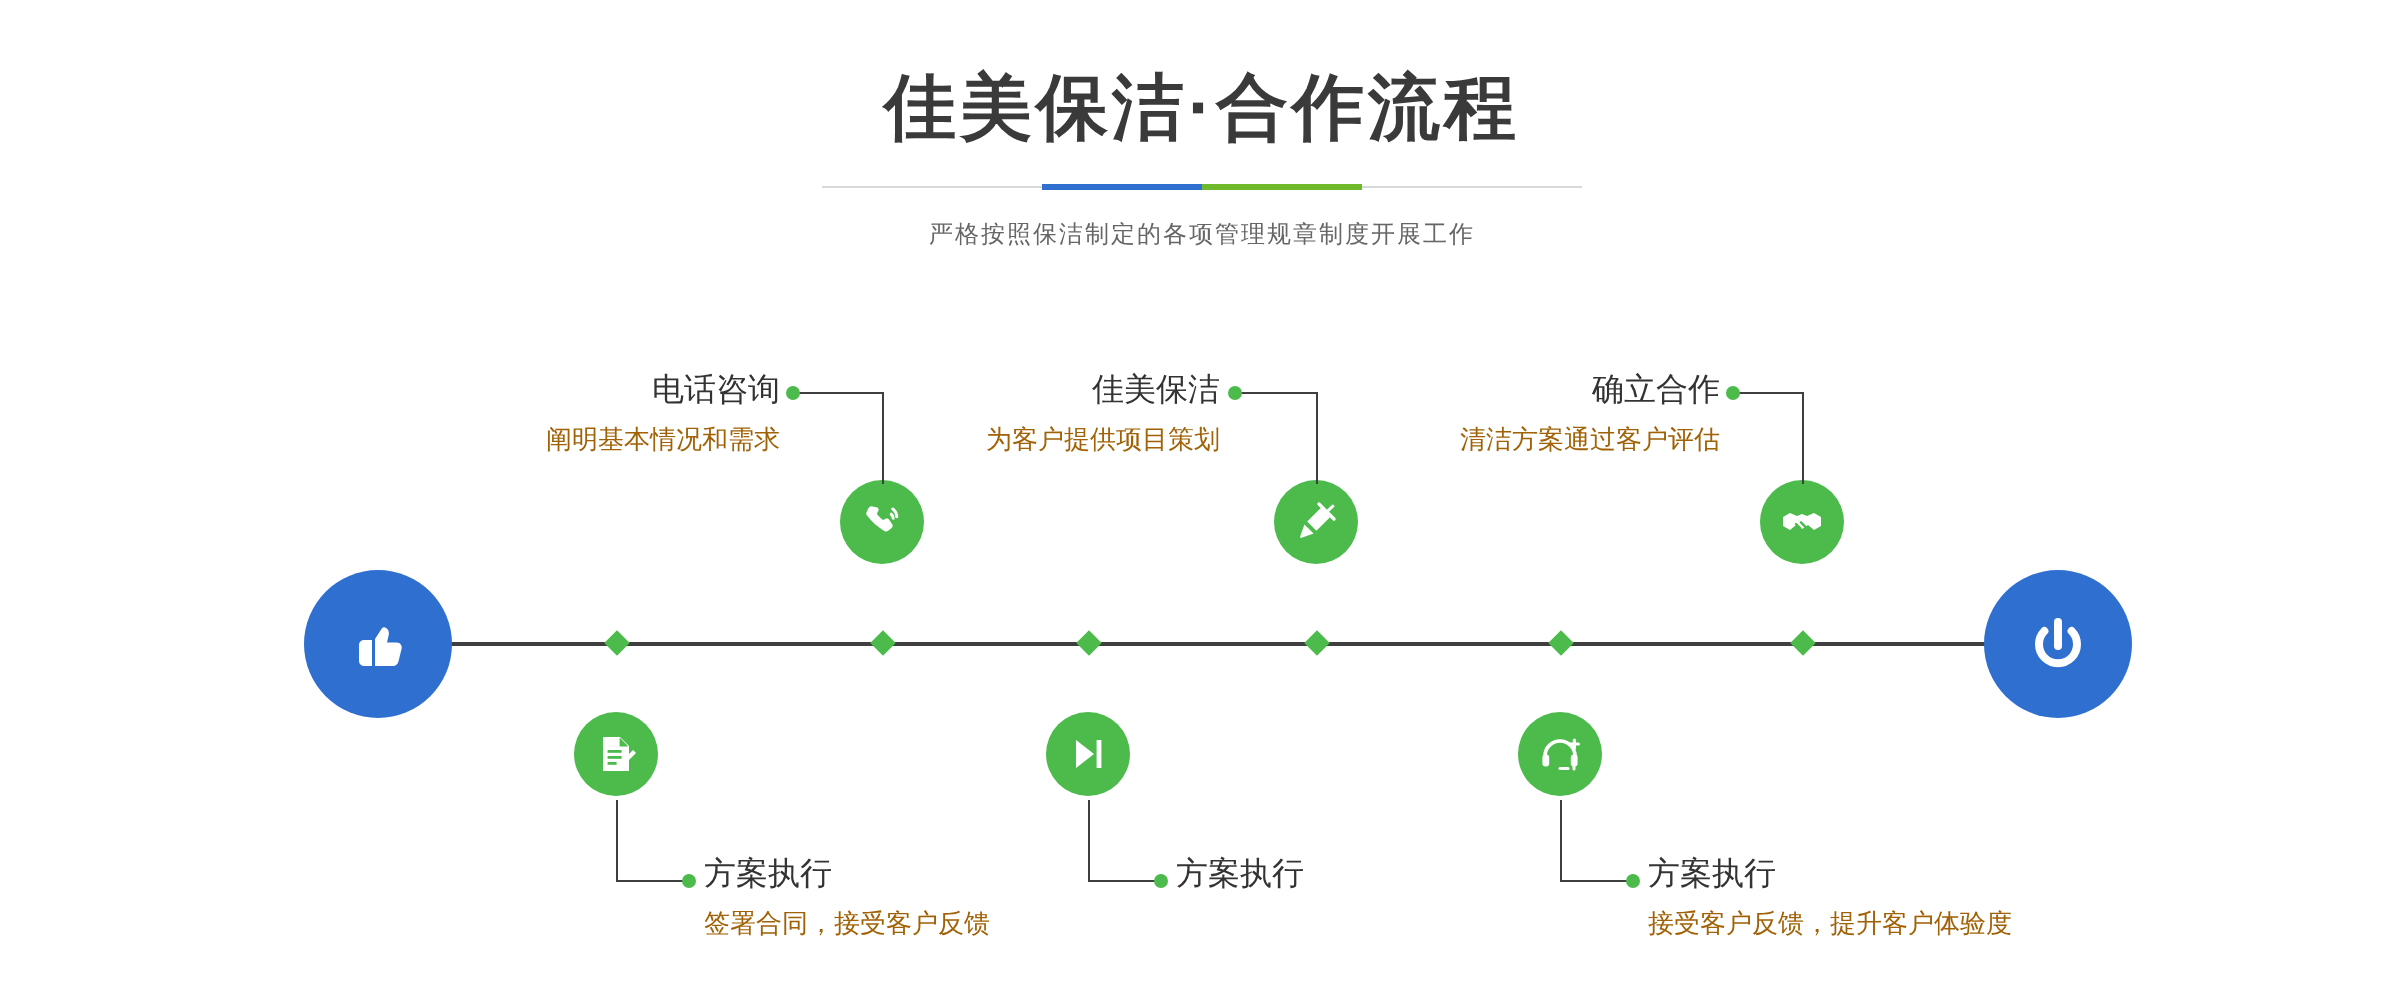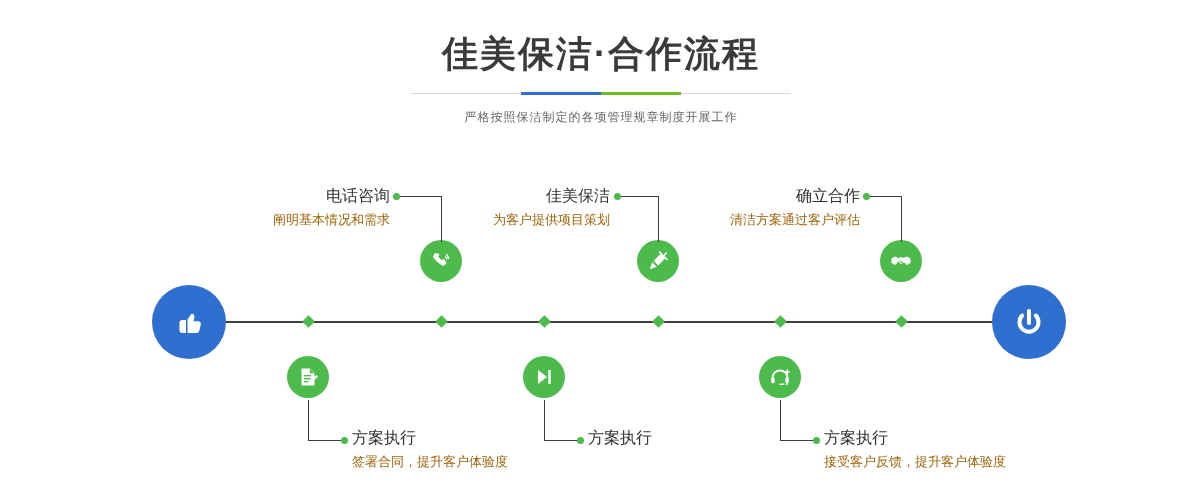--- a/index.html
+++ b/index.html
@@ -219,21 +219,21 @@
           <rect x="7.8" y="16" width="4.5" height="1.4" fill="#4cbb4c"></rect>
           <path d="M16 14.5 L20.5 10 L22 11.5 L17.5 16 L15.5 16.5 Z" fill="#ffffff"></path>
         </svg>
       </span>
     </div>
     <div class="leader leader-v" style="left:308px; top:400px; height:41px;"></div>
     <div class="leader leader-h" style="left:308px; top:440px; width:36px;"></div>
     <div class="dot" style="left:341px; top:437px;"></div>
     <div class="label left-align" style="left:352px; top:428px; width:220px;">
       <div class="lbl-title">方案执行</div>
-      <div class="lbl-desc">签署合同，提升客户体验度</div>
+      <div class="lbl-desc">签署合同，接受客户反馈</div>
     </div>
 
     <div class="diamond" style="left:654px; top:317px;"></div>
     <div class="node-circle" style="left:637px; top:240px;">
       <span>
         <svg width="24" height="24" viewBox="0 0 24 24">
           <path d="M4 19.5 L6.2 13.2 L10.8 17.8 L4.5 20 Z" fill="#ffffff"></path>
           <path d="M7.6 11.8 L12.2 16.4 L19.5 9.1 L14.9 4.5 Z" fill="#ffffff"></path>
           <path d="M19.9 3.7 L20.3 4.1 L15.7 8.7" stroke="#ffffff" stroke-width="1.5" fill="none"></path>
           <path d="M13.5 3 L21 10.5" stroke="#ffffff" stroke-width="1.6" fill="none" stroke-linecap="round"></path>

